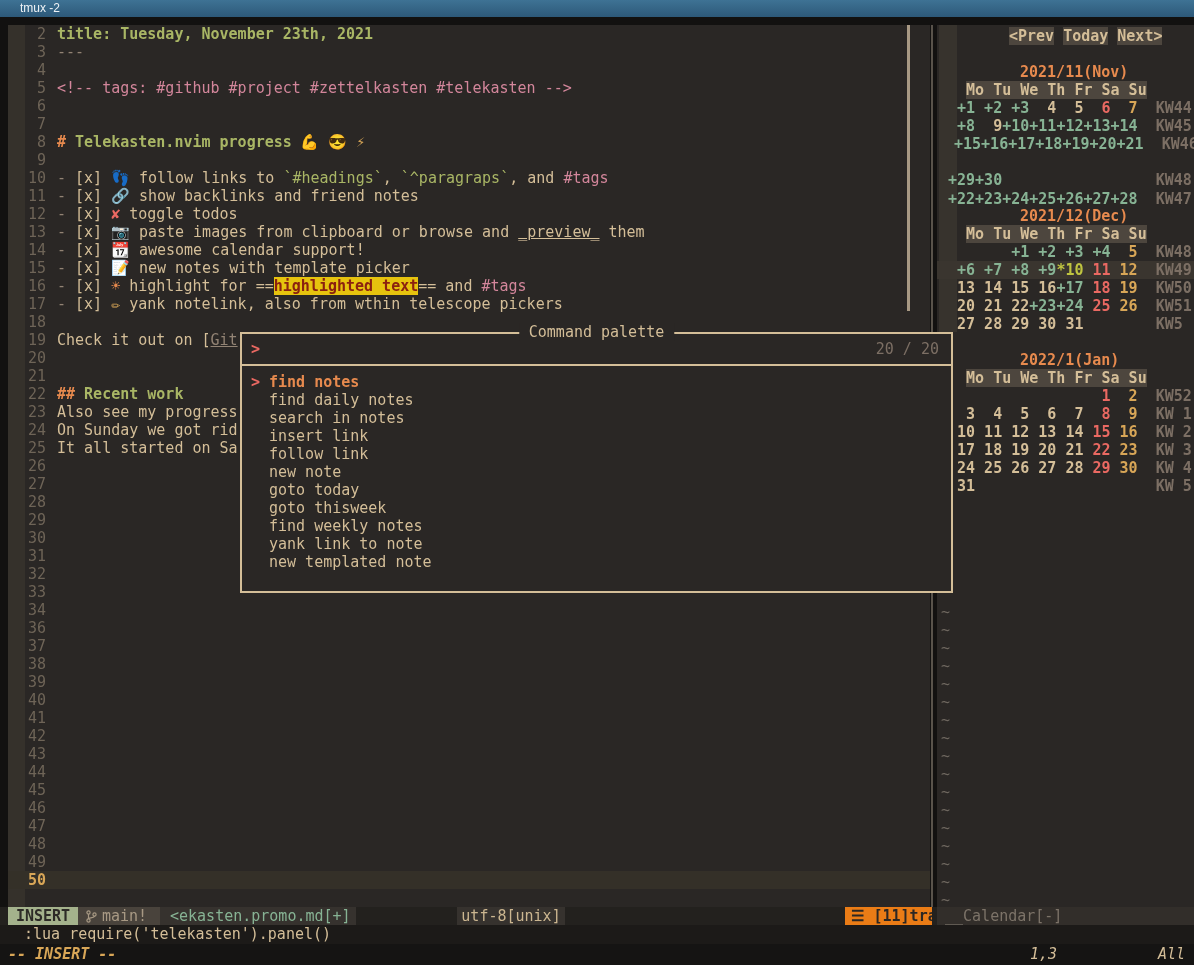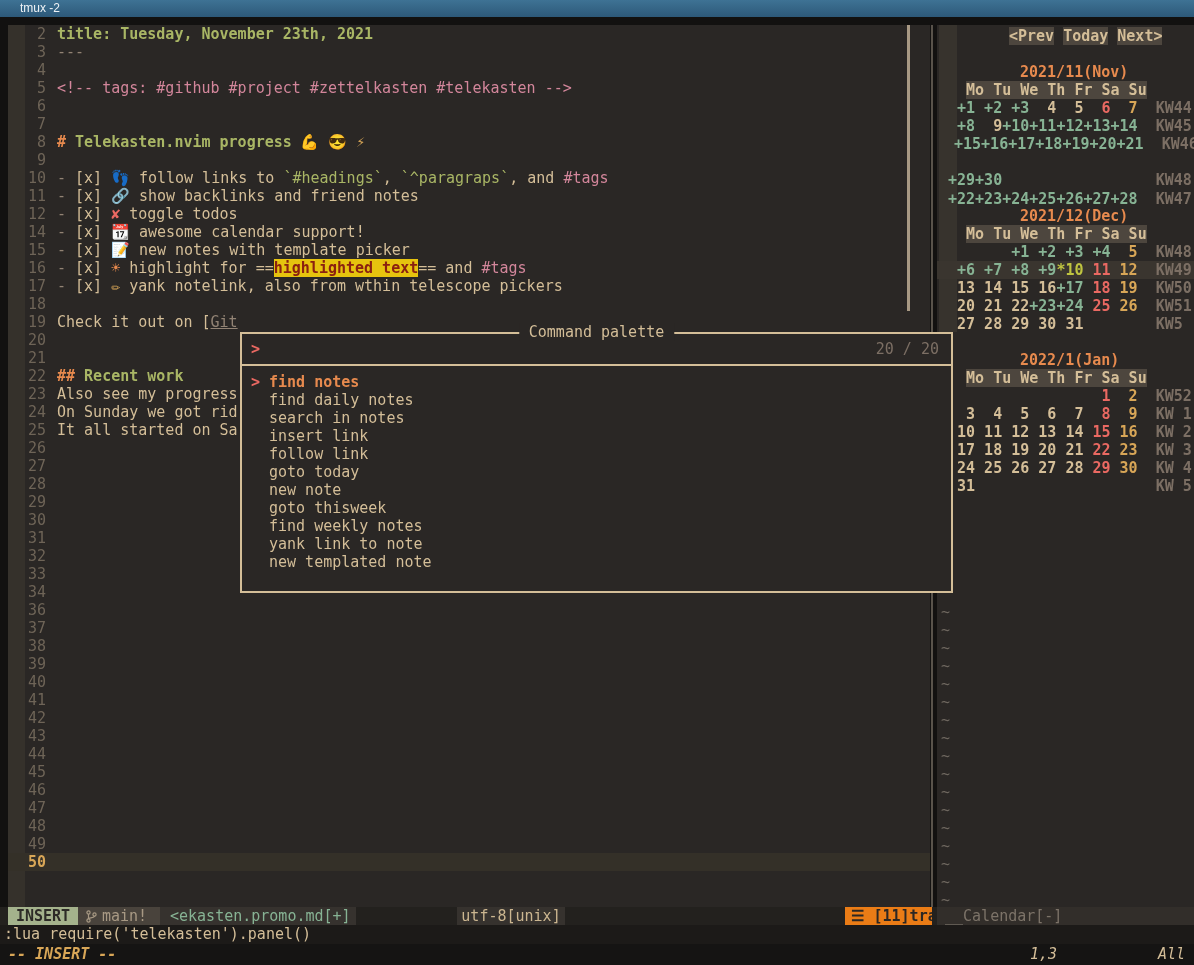--- a/index.html
+++ b/index.html
@@ -75,21 +75,21 @@
   .seg-branch{left:78px;width:82px;background:#49433c;color:#a89984;padding-left:8px;}
   .seg-branch svg{vertical-align:-2px;margin-right:5px;}
   .seg-file{left:160px;width:196px;background:#36322e;color:#87b394;padding-left:10px;}
   .seg-ft{left:363px;width:94px;background:#14532d;color:#e0d2ae;font-weight:bold;text-align:center;margin-top:28px;}
   .seg-enc{left:457px;width:108px;background:#36322e;color:#cbb690;text-align:center;}
   .seg-stats{left:568px;width:277px;background:#a4b28c;color:#2d2b27;text-align:center;}
   .seg-buf{left:845px;width:87px;background:#ea7c16;color:#2b2724;font-weight:bold;padding-left:6px;}
   .seg-cal{left:937px;width:257px;background:#322e2a;color:#7c7368;padding-left:8px;}
   
   .cmdline{position:absolute;left:0;top:925px;width:1194px;height:19px;background:#1c1a18;
-    color:#d4be98;padding-left:4px;box-sizing:border-box;line-height:19px;white-space:pre;}
+    color:#d4be98;padding-left:24px;box-sizing:border-box;line-height:19px;white-space:pre;}
   .modeline{position:absolute;left:0;top:944px;width:1194px;height:21px;background:#151413;line-height:21px;font-style:italic;}
   .showmode{position:absolute;left:8px;color:#d8a657;font-weight:bold;}
   .ruler{position:absolute;left:1030px;color:#d4be98;}
   .scrollpos{position:absolute;left:1158px;color:#d4be98;}
 </style>
 </head>
 <body>
 
 <div class="titlebar">
   <span>tmux  -2</span>
@@ -102,20 +102,21 @@
       <div class="erow"><span class="lnum">3</span><span class="ltxt"><span class="s-dim">---</span></span></div>
       <div class="erow"><span class="lnum">4</span><span class="ltxt"></span></div>
       <div class="erow"><span class="lnum">5</span><span class="ltxt"><span class="s-tag">&lt;!-- tags: </span><span class="s-tag">#github #project #zettelkasten #telekasten</span><span class="s-tag"> --&gt;</span></span></div>
       <div class="erow"><span class="lnum">6</span><span class="ltxt"></span></div>
       <div class="erow"><span class="lnum">7</span><span class="ltxt"></span></div>
       <div class="erow"><span class="lnum">8</span><span class="ltxt"><span class="s-orange"># </span><span class="s-head">Telekasten.nvim progress </span><span class="s-emoji">💪 😎 ⚡</span></span></div>
       <div class="erow"><span class="lnum">9</span><span class="ltxt"></span></div>
       <div class="erow"><span class="lnum">10</span><span class="ltxt"><span class="s-dim">- </span><span class="s-fg">[x] </span><span class="s-e-blue">👣</span><span class="s-fg"> follow links to </span><span class="s-code">`#headings`</span><span class="s-fg">, </span><span class="s-code">`^paragraps`</span><span class="s-fg">, and </span><span class="s-tag">#tags</span></span></div>
       <div class="erow"><span class="lnum">11</span><span class="ltxt"><span class="s-dim">- </span><span class="s-fg">[x] </span><span class="s-e-gray">🔗</span><span class="s-fg"> show backlinks and friend notes</span></span></div>
       <div class="erow"><span class="lnum">12</span><span class="ltxt"><span class="s-dim">- </span><span class="s-fg">[x] </span><span class="s-e-red">✘</span><span class="s-fg"> toggle todos</span></span></div>
+      <div class="erow"><span class="lnum">13</span><span class="ltxt"><span class="s-dim">- </span><span class="s-fg">[x] </span><span class="s-e-gray">📷</span><span class="s-fg"> paste images from clipboard or browse and </span><span class="s-uline">_preview_</span><span class="s-fg"> them</span></span></div>
       <div class="erow"><span class="lnum">14</span><span class="ltxt"><span class="s-dim">- </span><span class="s-fg">[x] </span><span class="s-e-yellow">📆</span><span class="s-fg"> awesome calendar support!</span></span></div>
       <div class="erow"><span class="lnum">15</span><span class="ltxt"><span class="s-dim">- </span><span class="s-fg">[x] </span><span class="s-e-yellow">📝</span><span class="s-fg"> new notes with template picker</span></span></div>
       <div class="erow"><span class="lnum">16</span><span class="ltxt"><span class="s-dim">- </span><span class="s-fg">[x] </span><span class="s-e-orange">☀</span><span class="s-fg"> highlight for </span><span class="s-fg">==</span><span class="s-hl">highlighted text</span><span class="s-fg">==</span><span class="s-fg"> and </span><span class="s-tag">#tags</span></span></div>
       <div class="erow"><span class="lnum">17</span><span class="ltxt"><span class="s-dim">- </span><span class="s-fg">[x] </span><span class="s-e-yellow">✏</span><span class="s-fg"> yank notelink, also from wthin telescope pickers</span></span></div>
       <div class="erow"><span class="lnum">18</span><span class="ltxt"></span></div>
       <div class="erow"><span class="lnum">19</span><span class="ltxt"><span class="s-fg">Check it out on </span><span class="s-fg">[</span><span class="s-link">Git</span></span></div>
       <div class="erow"><span class="lnum">20</span><span class="ltxt"></span></div>
       <div class="erow"><span class="lnum">21</span><span class="ltxt"></span></div>
       <div class="erow"><span class="lnum">22</span><span class="ltxt"><span class="s-orange">## </span><span class="s-head">Recent work</span></span></div>
       <div class="erow"><span class="lnum">23</span><span class="ltxt"><span class="s-fg">Also see my progress</span></span></div>
@@ -205,22 +206,22 @@
   <div class="pprompt">
     <span class="pcaret">&gt;</span>
     <span class="pcount">20 / 20</span>
   </div>
   <div class="plist" id="palette-list">
       <div class="pitem sel"><span class="icaret">&gt;</span><span class="ilabel">find notes</span></div>
       <div class="pitem"><span class="icaret"> </span><span class="ilabel">find daily notes</span></div>
       <div class="pitem"><span class="icaret"> </span><span class="ilabel">search in notes</span></div>
       <div class="pitem"><span class="icaret"> </span><span class="ilabel">insert link</span></div>
       <div class="pitem"><span class="icaret"> </span><span class="ilabel">follow link</span></div>
+      <div class="pitem"><span class="icaret"> </span><span class="ilabel">new note</span></div>
       <div class="pitem"><span class="icaret"> </span><span class="ilabel">goto today</span></div>
-      <div class="pitem"><span class="icaret"> </span><span class="ilabel">new note</span></div>
       <div class="pitem"><span class="icaret"> </span><span class="ilabel">goto thisweek</span></div>
       <div class="pitem"><span class="icaret"> </span><span class="ilabel">find weekly notes</span></div>
       <div class="pitem"><span class="icaret"> </span><span class="ilabel">yank link to note</span></div>
       <div class="pitem"><span class="icaret"> </span><span class="ilabel">new templated note</span></div>
     </div>
 </div>
 
 <div class="statusline">
   <div class="seg seg-mode">INSERT</div>
   <div class="seg seg-branch"><svg width="11" height="13" viewBox="0 0 11 13">

